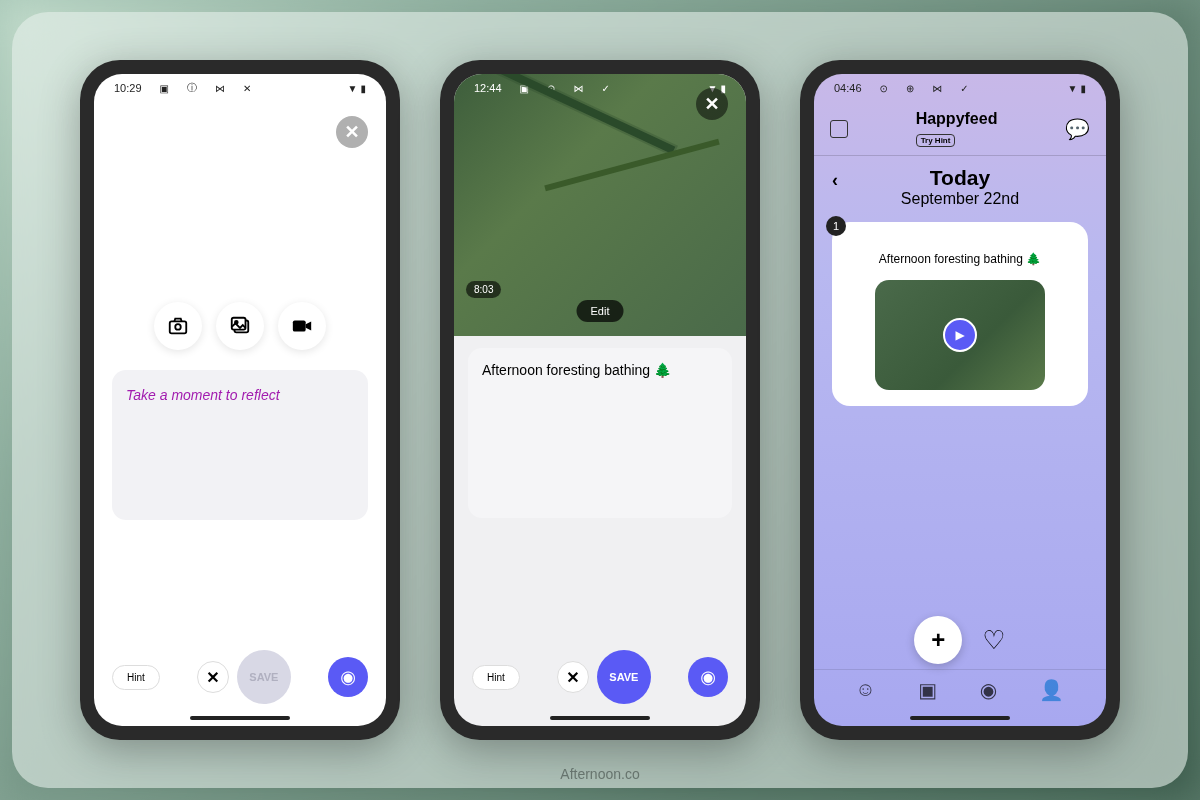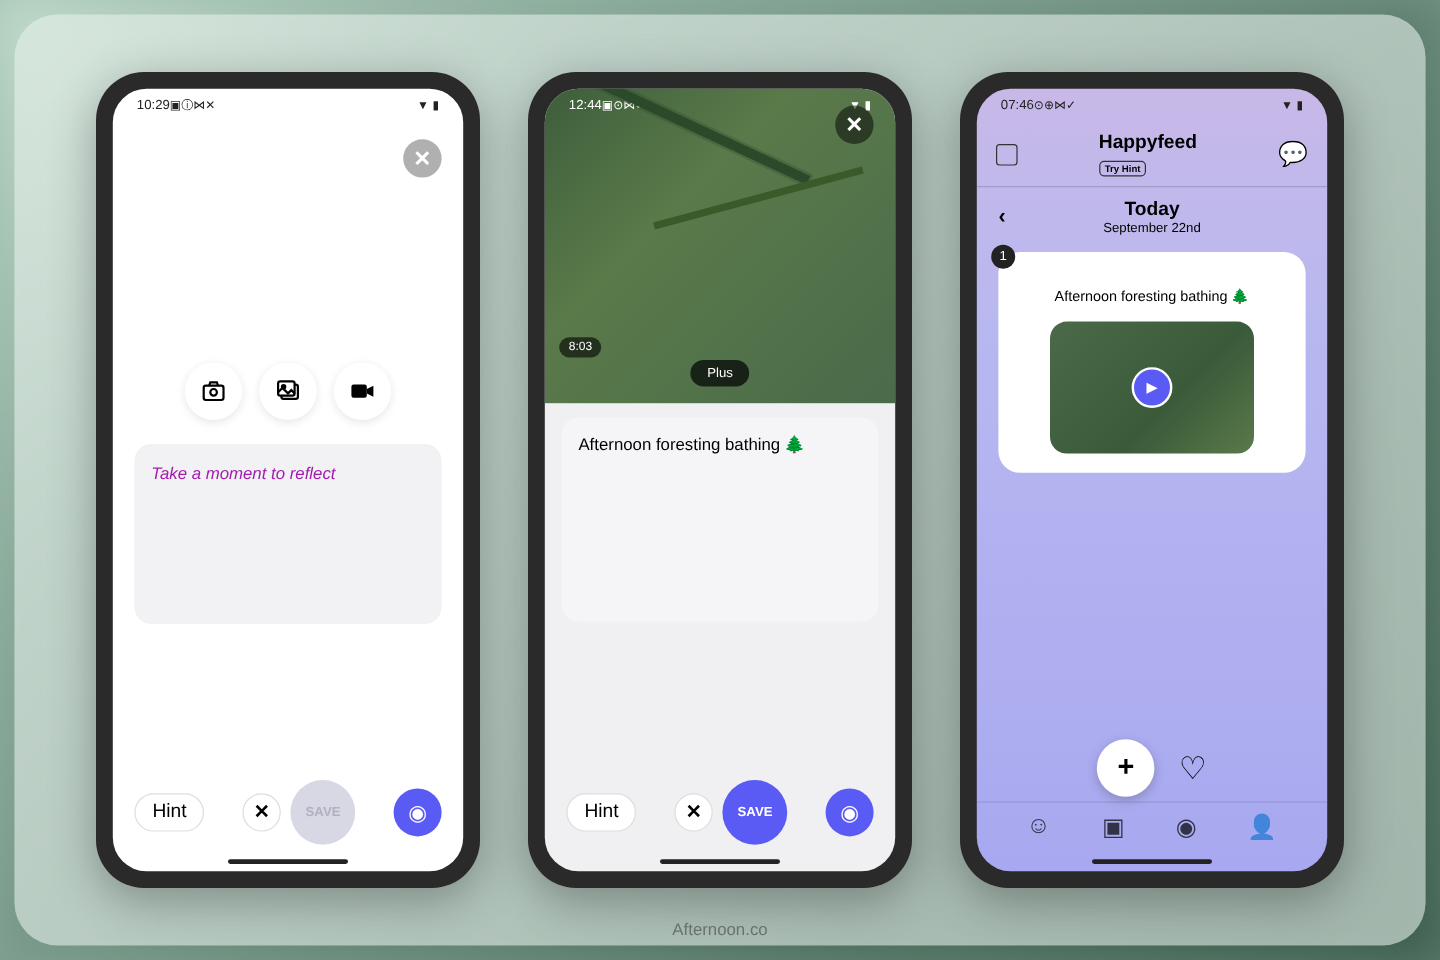--- a/index.html
+++ b/index.html
@@ -41,21 +41,21 @@
   position: relative;
 }
 .screen2 { background: #f0f0f2; }
 .screen3 { background: linear-gradient(180deg, #c8b8e8 0%, #b8b8f0 30%, #a8a8f0 100%); }
 .statusbar {
   display: flex; justify-content: space-between; align-items: center;
   padding: 8px 20px; font-size: 11px; color: #222; font-weight: 500;
   height: 28px;
 }
 .statusbar.light { color: #fff; }
-.sb-left { display: flex; gap: 0; align-items: center; }
+.sb-left { display: flex; gap: 18px; align-items: center; }
 .sb-right { display: flex; gap: 3px; align-items: center; }
 .sb-icon { font-size: 10px; }
 .close-circle {
   position: absolute; top: 42px; right: 18px;
   width: 32px; height: 32px; border-radius: 50%;
   background: #b0b0b0; display: flex; align-items: center; justify-content: center;
   color: #fff; font-size: 18px; font-weight: bold; cursor: pointer;
 }
 .close-circle.dark { background: rgba(0,0,0,0.5); }
 .media-row {
@@ -74,21 +74,21 @@
   min-height: 150px;
 }
 .reflect-placeholder { color: #a21caf; font-size: 14px; font-style: italic; }
 .bottom-row {
   position: absolute; bottom: 22px; left: 0; right: 0;
   display: flex; align-items: center; justify-content: space-between;
   padding: 0 18px;
 }
 .hint-pill {
   background: #fff; border: 1px solid #ddd; border-radius: 18px;
-  padding: 6px 14px; font-size: 16px; cursor: pointer;
+  padding: 6px 14px; font-size: 10px; cursor: pointer;
 }
 .bottom-center { display: flex; align-items: center; gap: 8px; }
 .x-btn {
   width: 32px; height: 32px; border-radius: 50%;
   background: #fff; border: 1px solid #ddd;
   display: flex; align-items: center; justify-content: center;
   font-size: 16px; font-weight: bold; cursor: pointer;
 }
 .save-btn {
   width: 54px; height: 54px; border-radius: 50%;
@@ -135,22 +135,22 @@
   margin: 12px 14px; padding: 14px; background: #f5f5f7;
   border-radius: 14px; min-height: 170px; font-size: 14px;
 }
 .s3-header {
   display: flex; justify-content: space-between; align-items: center;
   padding: 8px 16px; border-bottom: 1px solid rgba(0,0,0,0.15);
 }
 .s3-app-title { font-weight: 700; font-size: 16px; display:flex; align-items:flex-start; gap:6px;flex-direction:column; }
 .try-plus { border: 1px solid #333; border-radius: 4px; font-size: 8px; padding: 1px 4px; font-weight:600; }
 .s3-date { text-align: center; padding: 10px 0 6px; position: relative; }
-.s3-date-title { font-weight: 700; font-size: 16px; }
-.s3-date-sub { font-size: 11px; }
+.s3-date-title { font-weight: 700; font-size: 21px; }
+.s3-date-sub { font-size: 16px; }
 .back-chevron { position: absolute; left: 18px; top: 14px; font-size: 18px; font-weight:bold; cursor:pointer; }
 .entry-card {
   margin: 8px 18px; background: #fff; border-radius: 18px;
   padding: 30px 16px 16px; position: relative;
 }
 .badge-num {
   position: absolute; top: -6px; left: -6px;
   width: 20px; height: 20px; border-radius: 50%;
   background: #222; color: #fff; font-size: 11px;
   display: flex; align-items: center; justify-content: center;
@@ -263,42 +263,42 @@
             <span class="sb-icon">⋈</span>
             <span class="sb-icon">✓</span>
           </div>
           <div class="sb-right">
             <span class="sb-icon">▼</span>
             <span class="sb-icon">▮</span>
           </div>
         </div>
         <div class="close-circle dark">✕</div>
         <div class="video-time">8:03</div>
-        <div class="edit-pill">Plus</div>
+        <div class="edit-pill">Edit</div>
       </div>
       <div class="entry-box">
         <span>Afternoon foresting bathing 🌲</span>
       </div>
       <div class="bottom-row">
         <div class="hint-pill">Hint</div>
         <div class="bottom-center">
           <div class="x-btn">✕</div>
           <div class="save-btn save-active">SAVE</div>
         </div>
         <div class="swirl-btn">◉</div>
       </div>
       <div class="home-bar"></div>
     </div>
   </div>
 
   <div class="phone">
     <div class="screen screen3">
       <div class="statusbar">
         <div class="sb-left">
-          <span>07:46</span>
+          <span>04:46</span>
           <span class="sb-icon">⊙</span>
           <span class="sb-icon">⊕</span>
           <span class="sb-icon">⋈</span>
           <span class="sb-icon">✓</span>
         </div>
         <div class="sb-right">
           <span class="sb-icon">▼</span>
           <span class="sb-icon">▮</span>
         </div>
       </div>

